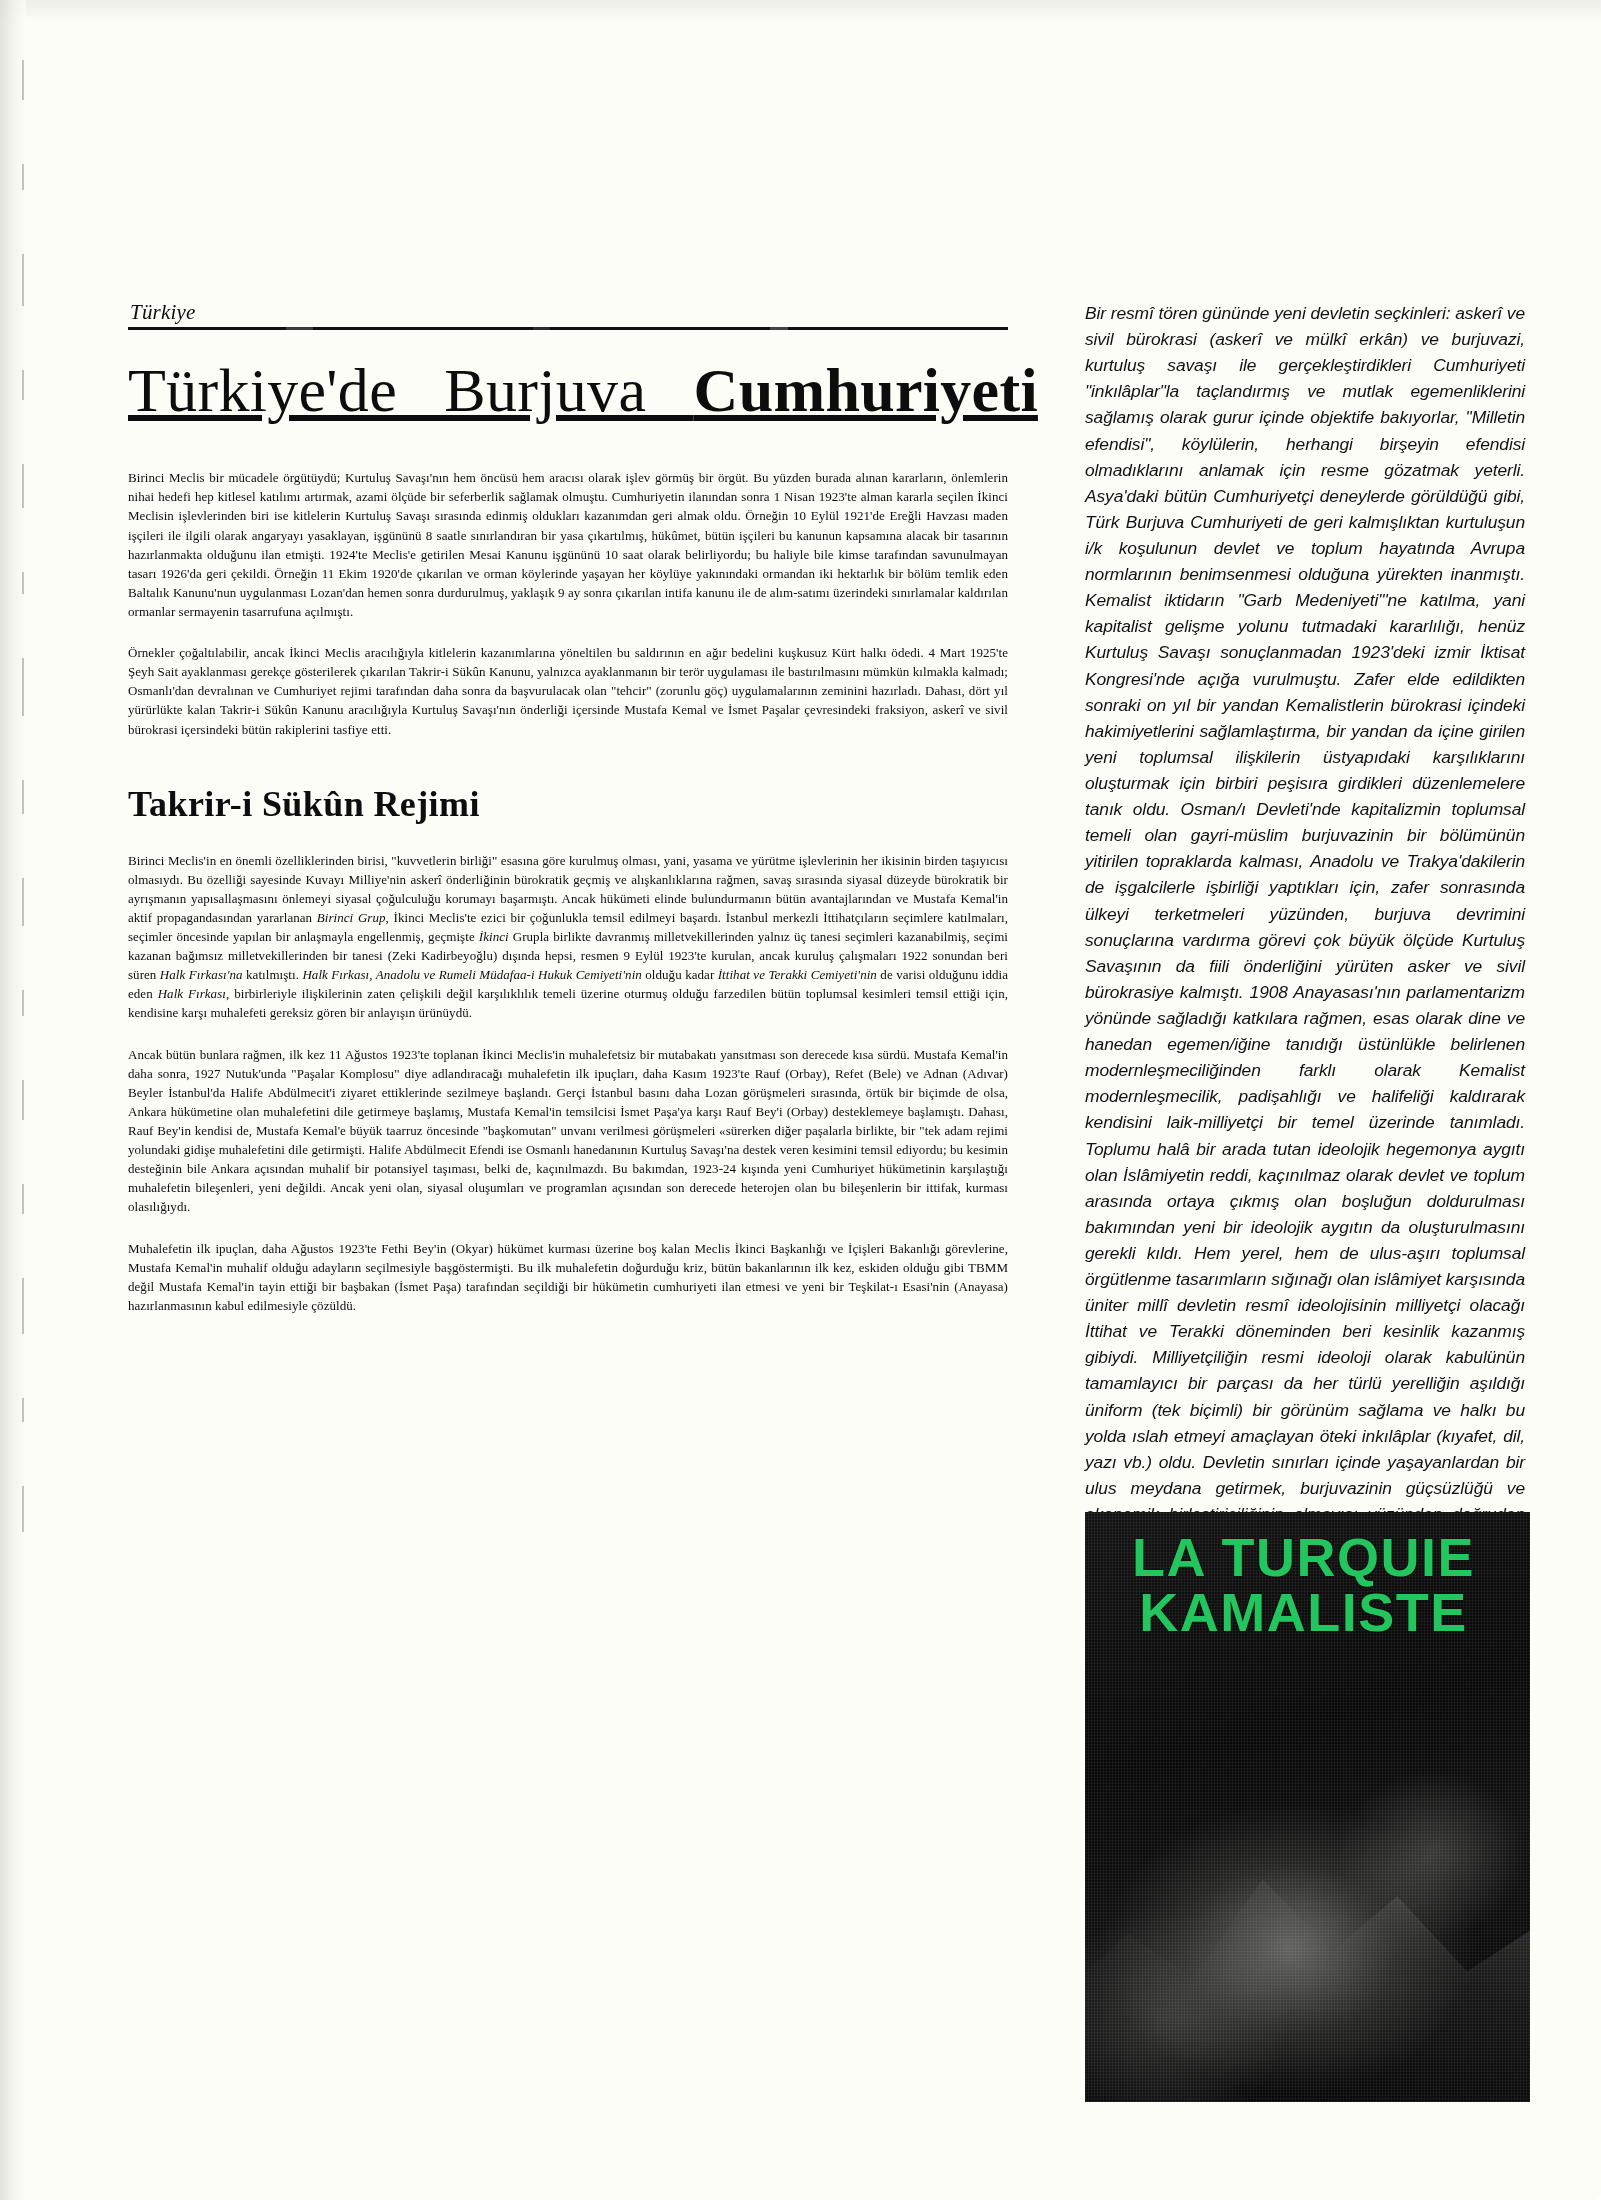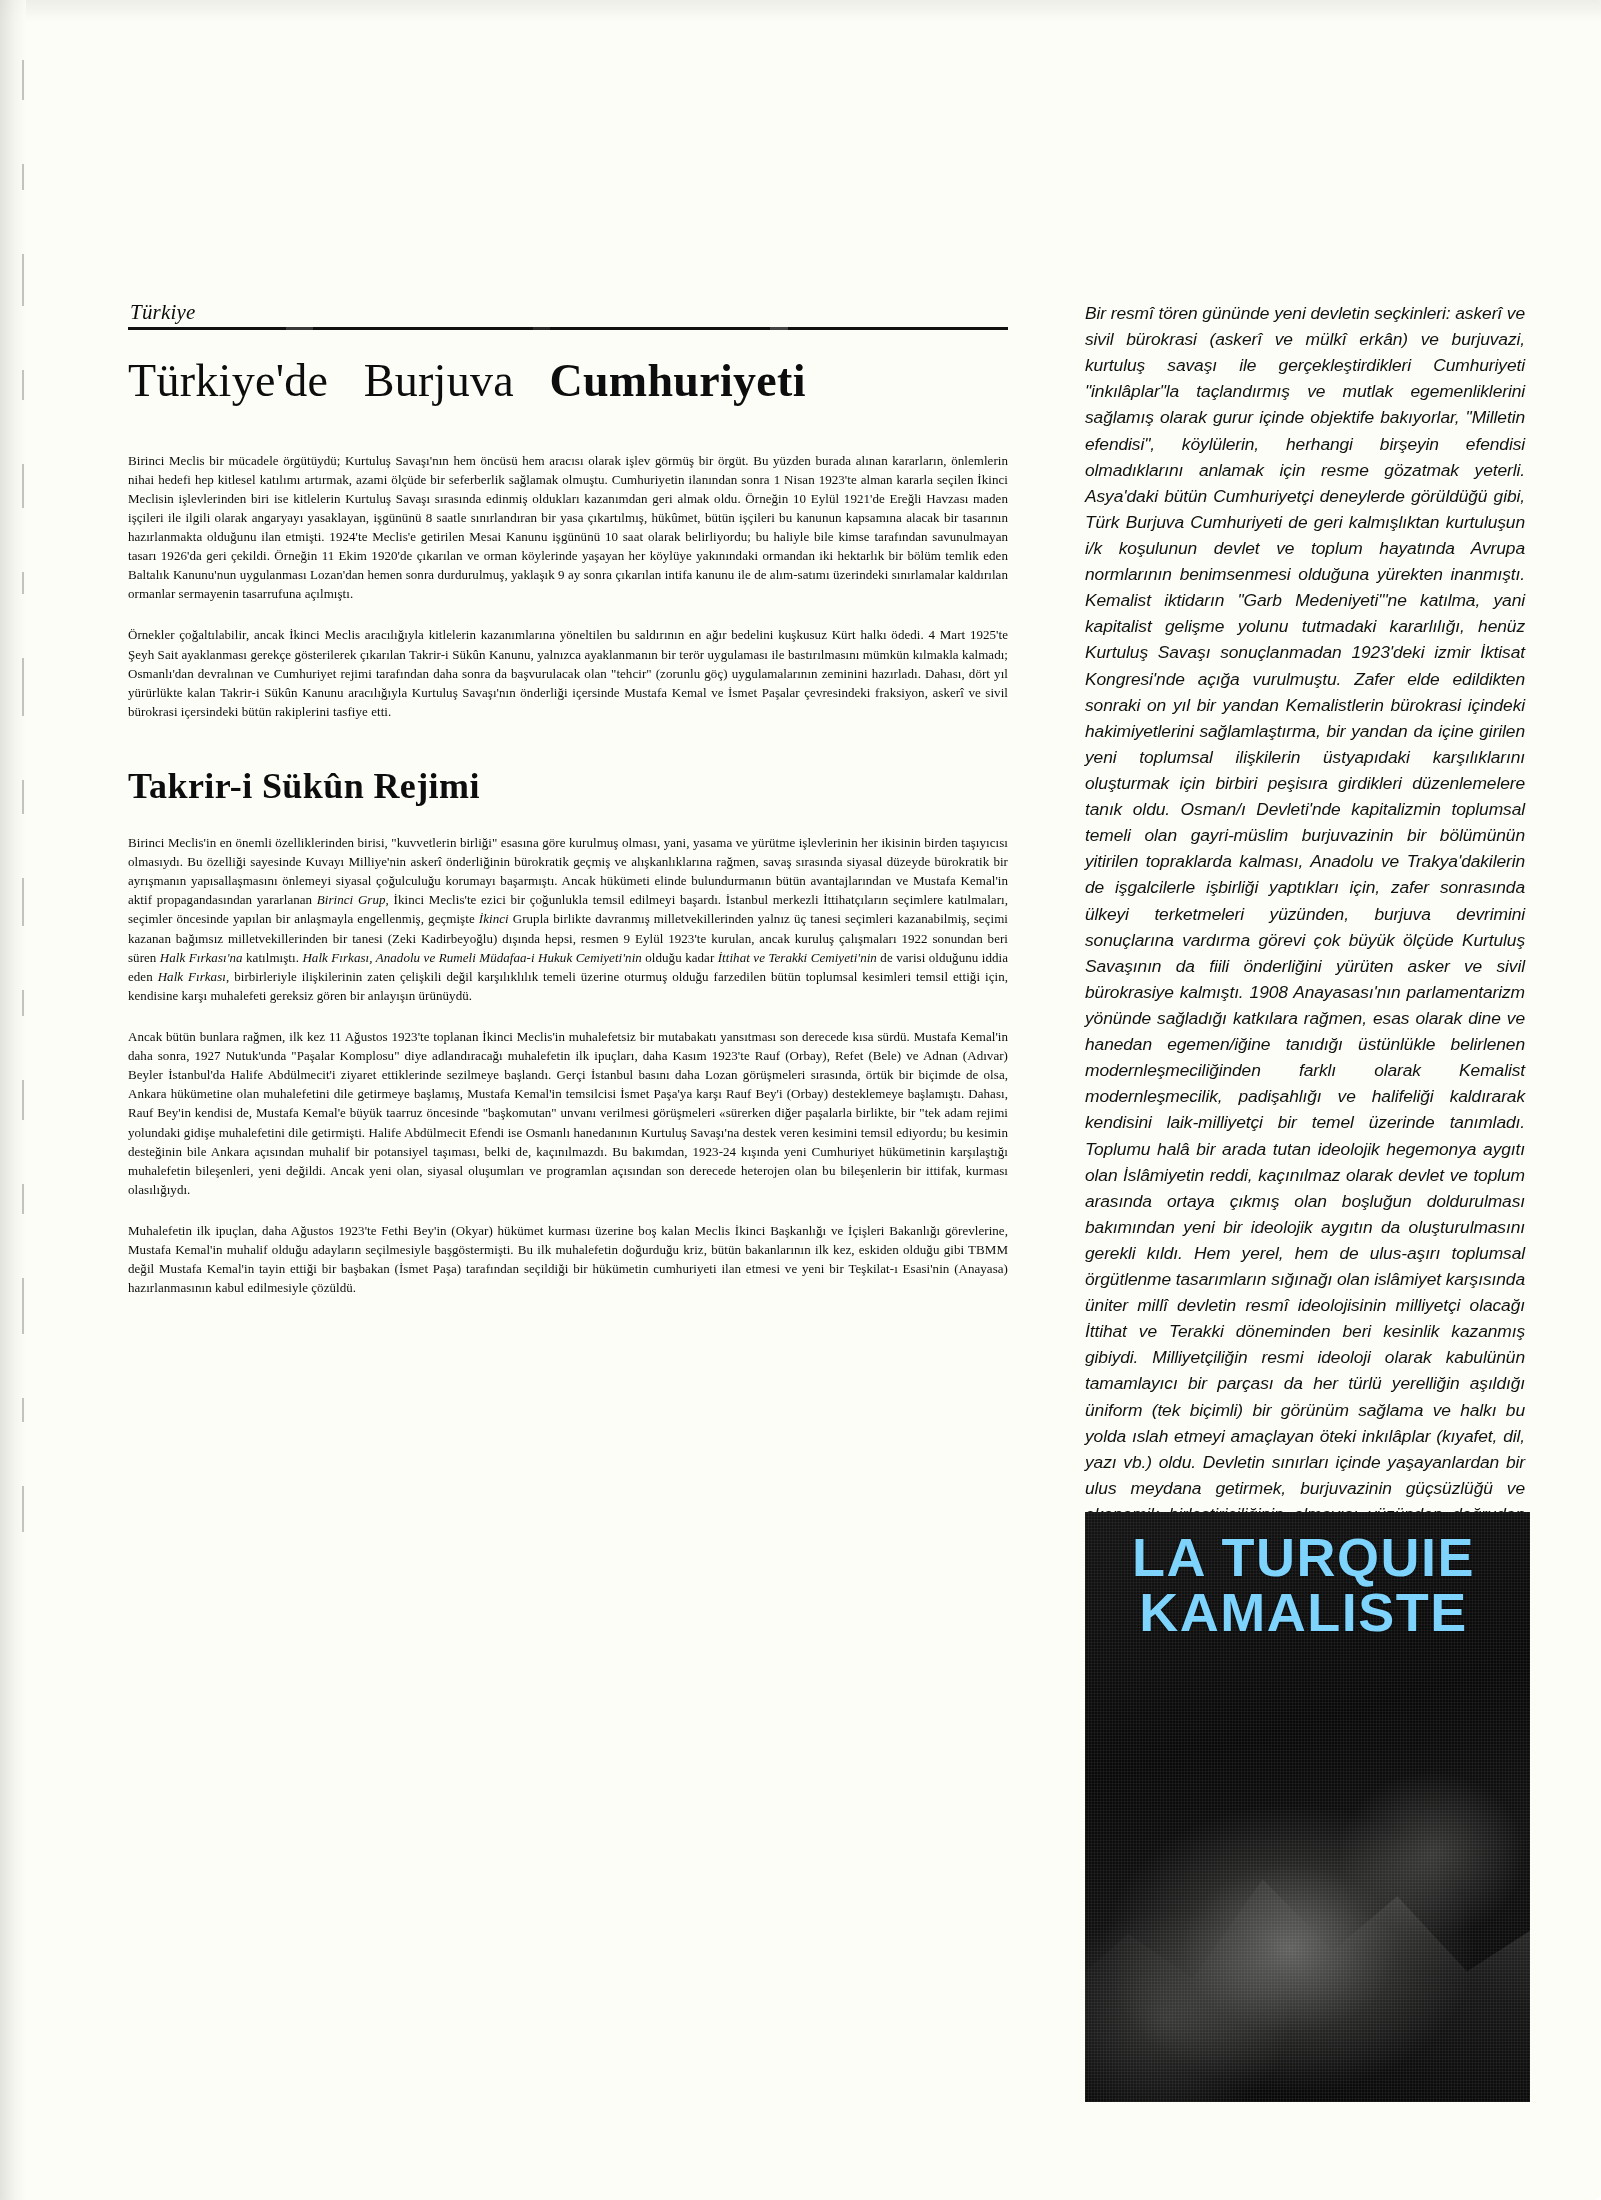--- a/index.html
+++ b/index.html
@@ -79,26 +79,27 @@
     height: 3px;
     background: #111;
     margin-top: 2px;
     width: 100%;
     background-image: linear-gradient(to right,
       #111 0 18%, #3a3a3a 18% 21%, #111 21% 46%,
       #2b2b2b 46% 48%, #111 48% 73%, #444 73% 75%, #111 75% 100%);
   }
 
   #title {
-    font-size: 46px;
+    font-size: 62px;
     line-height: 1.1;
     margin: 26px 0 8px 0;
     font-weight: normal;
     letter-spacing: .3px;
     white-space: pre;
+    text-decoration: underline;
   }
   #title .bold { font-weight: bold; }
 
   .para {
     font-size: 13px;
     line-height: 1.47;
     text-align: justify;
     margin: 0 0 22px 0;
     letter-spacing: .05px;
   }
@@ -172,21 +173,21 @@
   }
   #cover-title {
     position: absolute;
     left: 0; right: 8px;
     top: 18px;
     text-align: center;
     font-family: "Liberation Sans", sans-serif;
     font-weight: bold;
     font-size: 54px;
     line-height: 1.02;
-    color: #7dd3fc;
+    color: #22c55e;
     letter-spacing: 1.5px;
     text-shadow: 0 0 2px rgba(0,0,0,.9);
     white-space: pre-line;
   }
 </style>
 </head>
 <body>
 
 <div id="page">
   <div id="scan-top-edge"></div>

